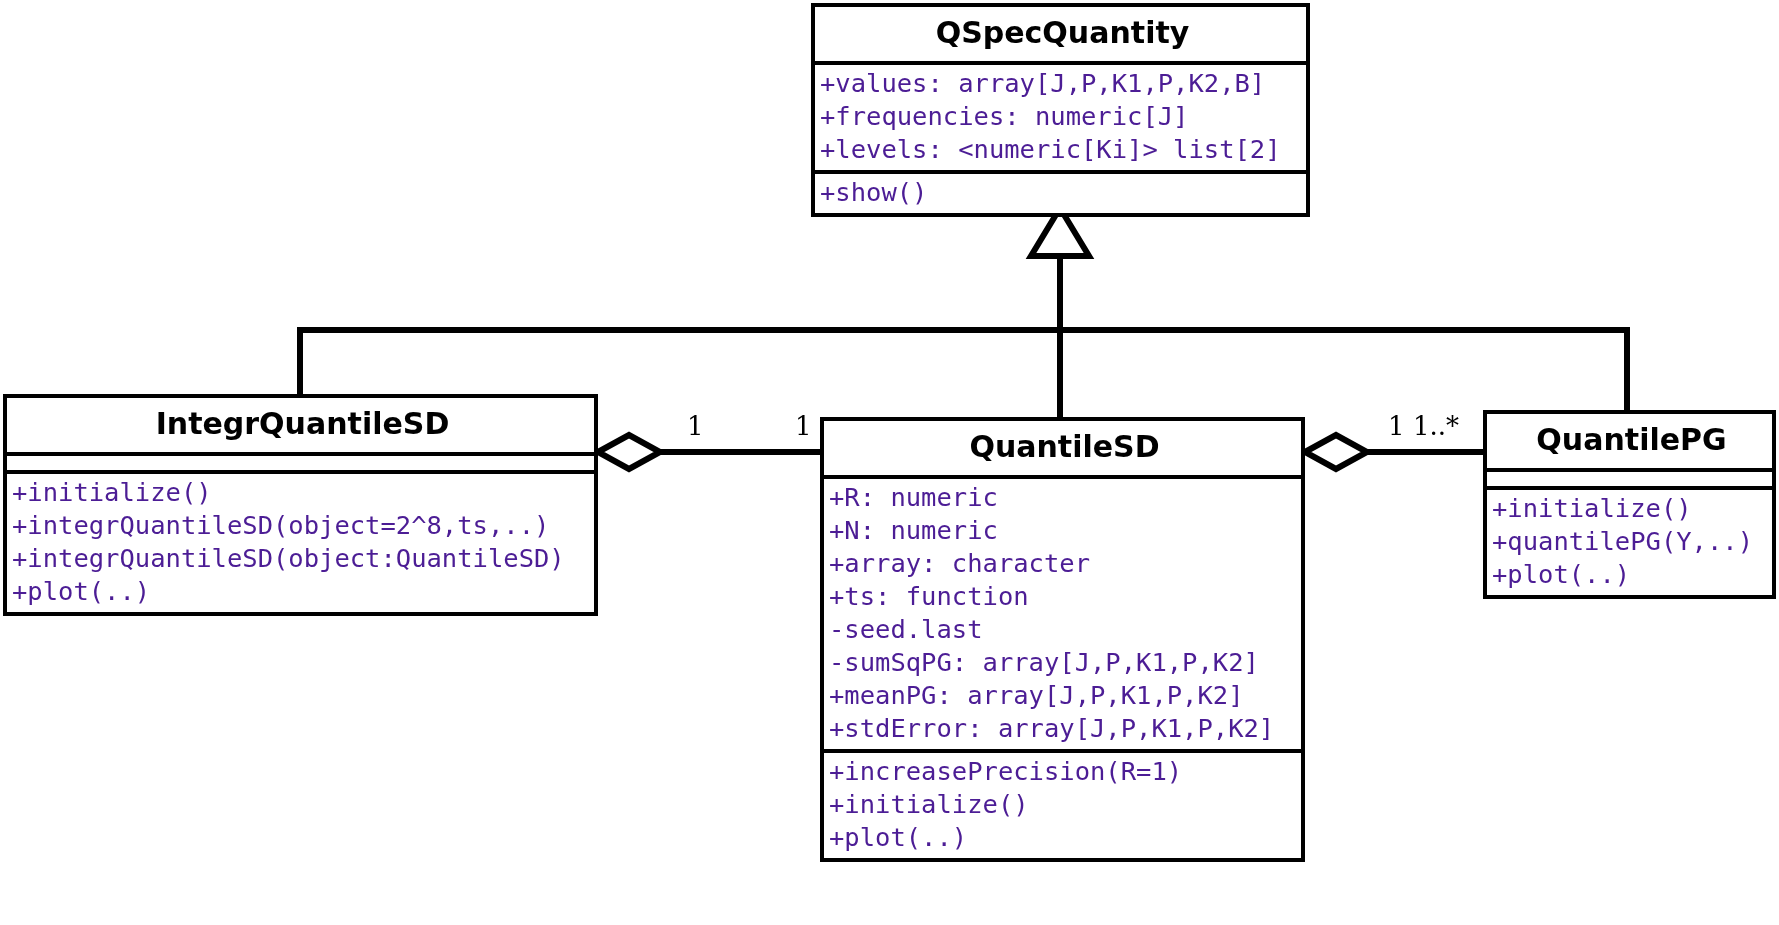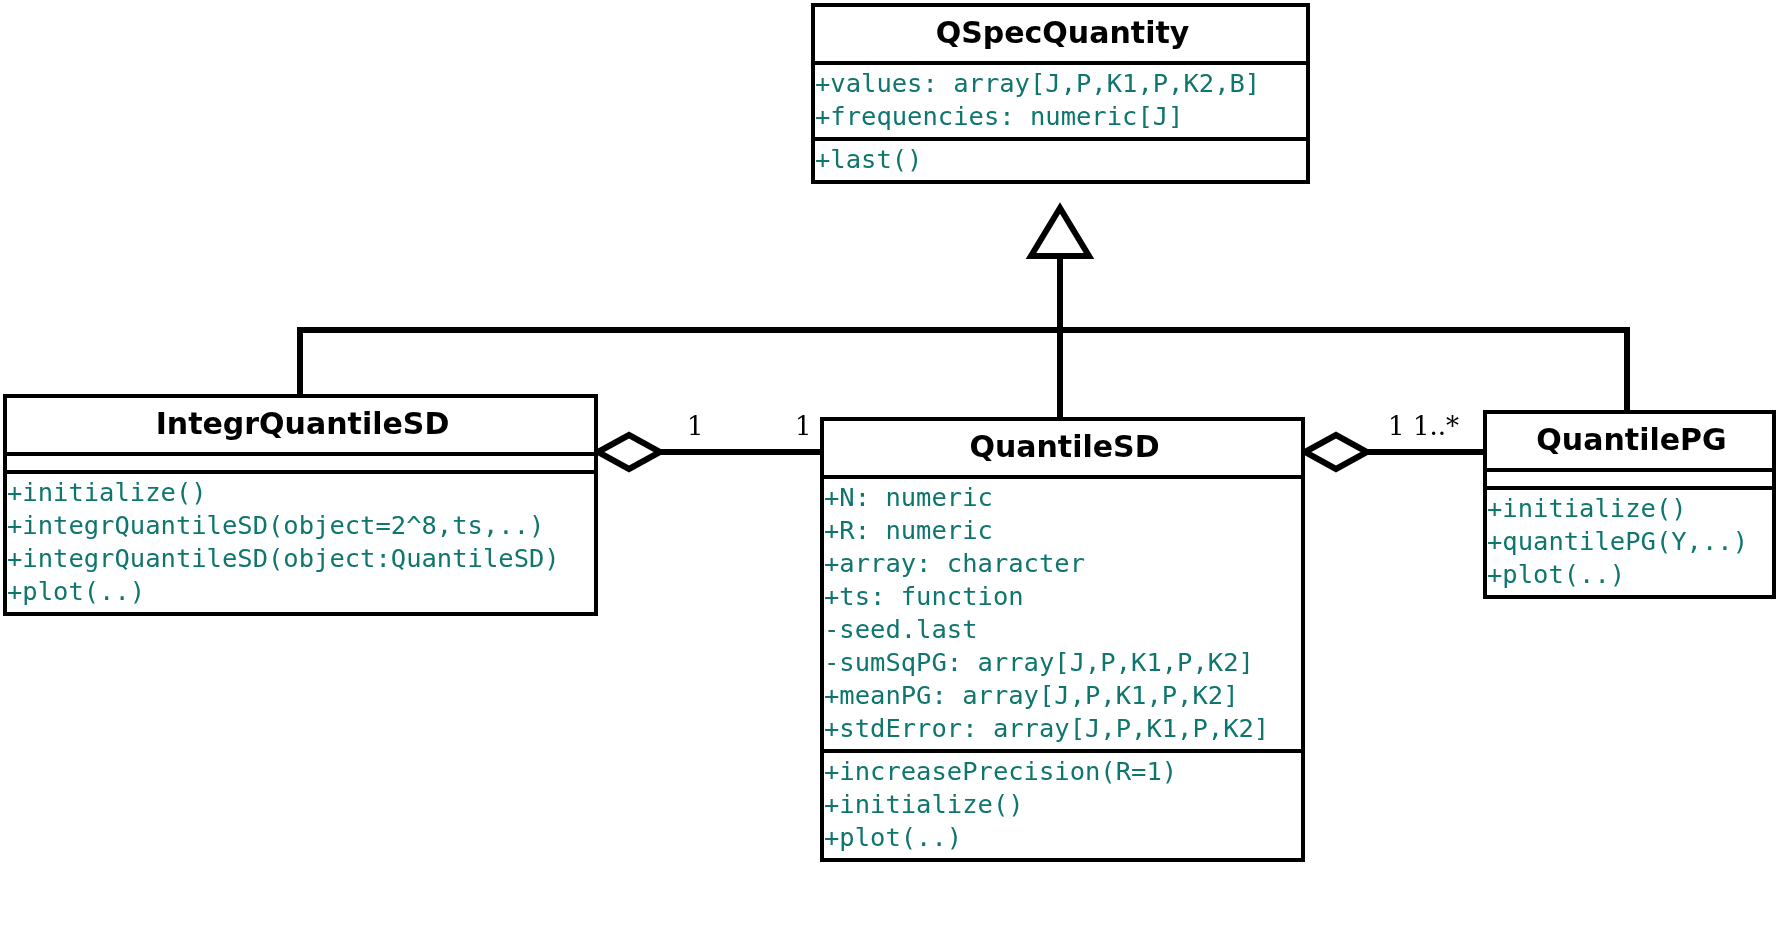--- a/index.html
+++ b/index.html
@@ -48,22 +48,23 @@
     padding: 2px 0 4px 0;
   }
   .compartment.empty {
     padding: 0;
     height: 14px;
   }
   .member {
     font-family: "DejaVu Sans Mono", monospace;
     font-size: 25.5px;
     line-height: 33px;
-    color: #0f766e;
+    color: #4c1d95;
     white-space: pre;
+    padding-left: 5px;
     letter-spacing: 0px;
   }
   .multiplicity {
     position: absolute;
     font-family: "DejaVu Serif", serif;
     font-size: 26px;
     line-height: 1;
     color: #000000;
     white-space: pre;
     z-index: 6;
@@ -100,42 +101,43 @@
       <line x1="1367" y1="452" x2="1483" y2="452" stroke="#000000" stroke-width="6"></line>
       <polygon points="1305,452 1336,435 1367,452 1336,469" fill="#ffffff" stroke="#000000" stroke-width="6" stroke-linejoin="miter"></polygon>
     </g>
   </svg>
 
   <div class="uml-class" style="left:811px; top:3px; width:499px;">
     <div class="uml-title">QSpecQuantity</div>
     <div class="compartment">
       <div class="member">+values: array[J,P,K1,P,K2,B]</div>
       <div class="member">+frequencies: numeric[J]</div>
+      <div class="member">+levels: &lt;numeric[Ki]&gt; list[2]</div>
     </div>
     <div class="compartment">
-      <div class="member">+last()</div>
+      <div class="member">+show()</div>
     </div>
   </div>
 
   <div class="uml-class" style="left:3px; top:394px; width:595px;">
     <div class="uml-title">IntegrQuantileSD</div>
     <div class="compartment empty"></div>
     <div class="compartment">
       <div class="member">+initialize()</div>
       <div class="member">+integrQuantileSD(object=2^8,ts,..)</div>
       <div class="member">+integrQuantileSD(object:QuantileSD)</div>
       <div class="member">+plot(..)</div>
     </div>
   </div>
 
   <div class="uml-class" style="left:820px; top:417px; width:485px;">
     <div class="uml-title">QuantileSD</div>
     <div class="compartment">
+      <div class="member">+R: numeric</div>
       <div class="member">+N: numeric</div>
-      <div class="member">+R: numeric</div>
       <div class="member">+array: character</div>
       <div class="member">+ts: function</div>
       <div class="member">-seed.last</div>
       <div class="member">-sumSqPG: array[J,P,K1,P,K2]</div>
       <div class="member">+meanPG: array[J,P,K1,P,K2]</div>
       <div class="member">+stdError: array[J,P,K1,P,K2]</div>
     </div>
     <div class="compartment">
       <div class="member">+increasePrecision(R=1)</div>
       <div class="member">+initialize()</div>

